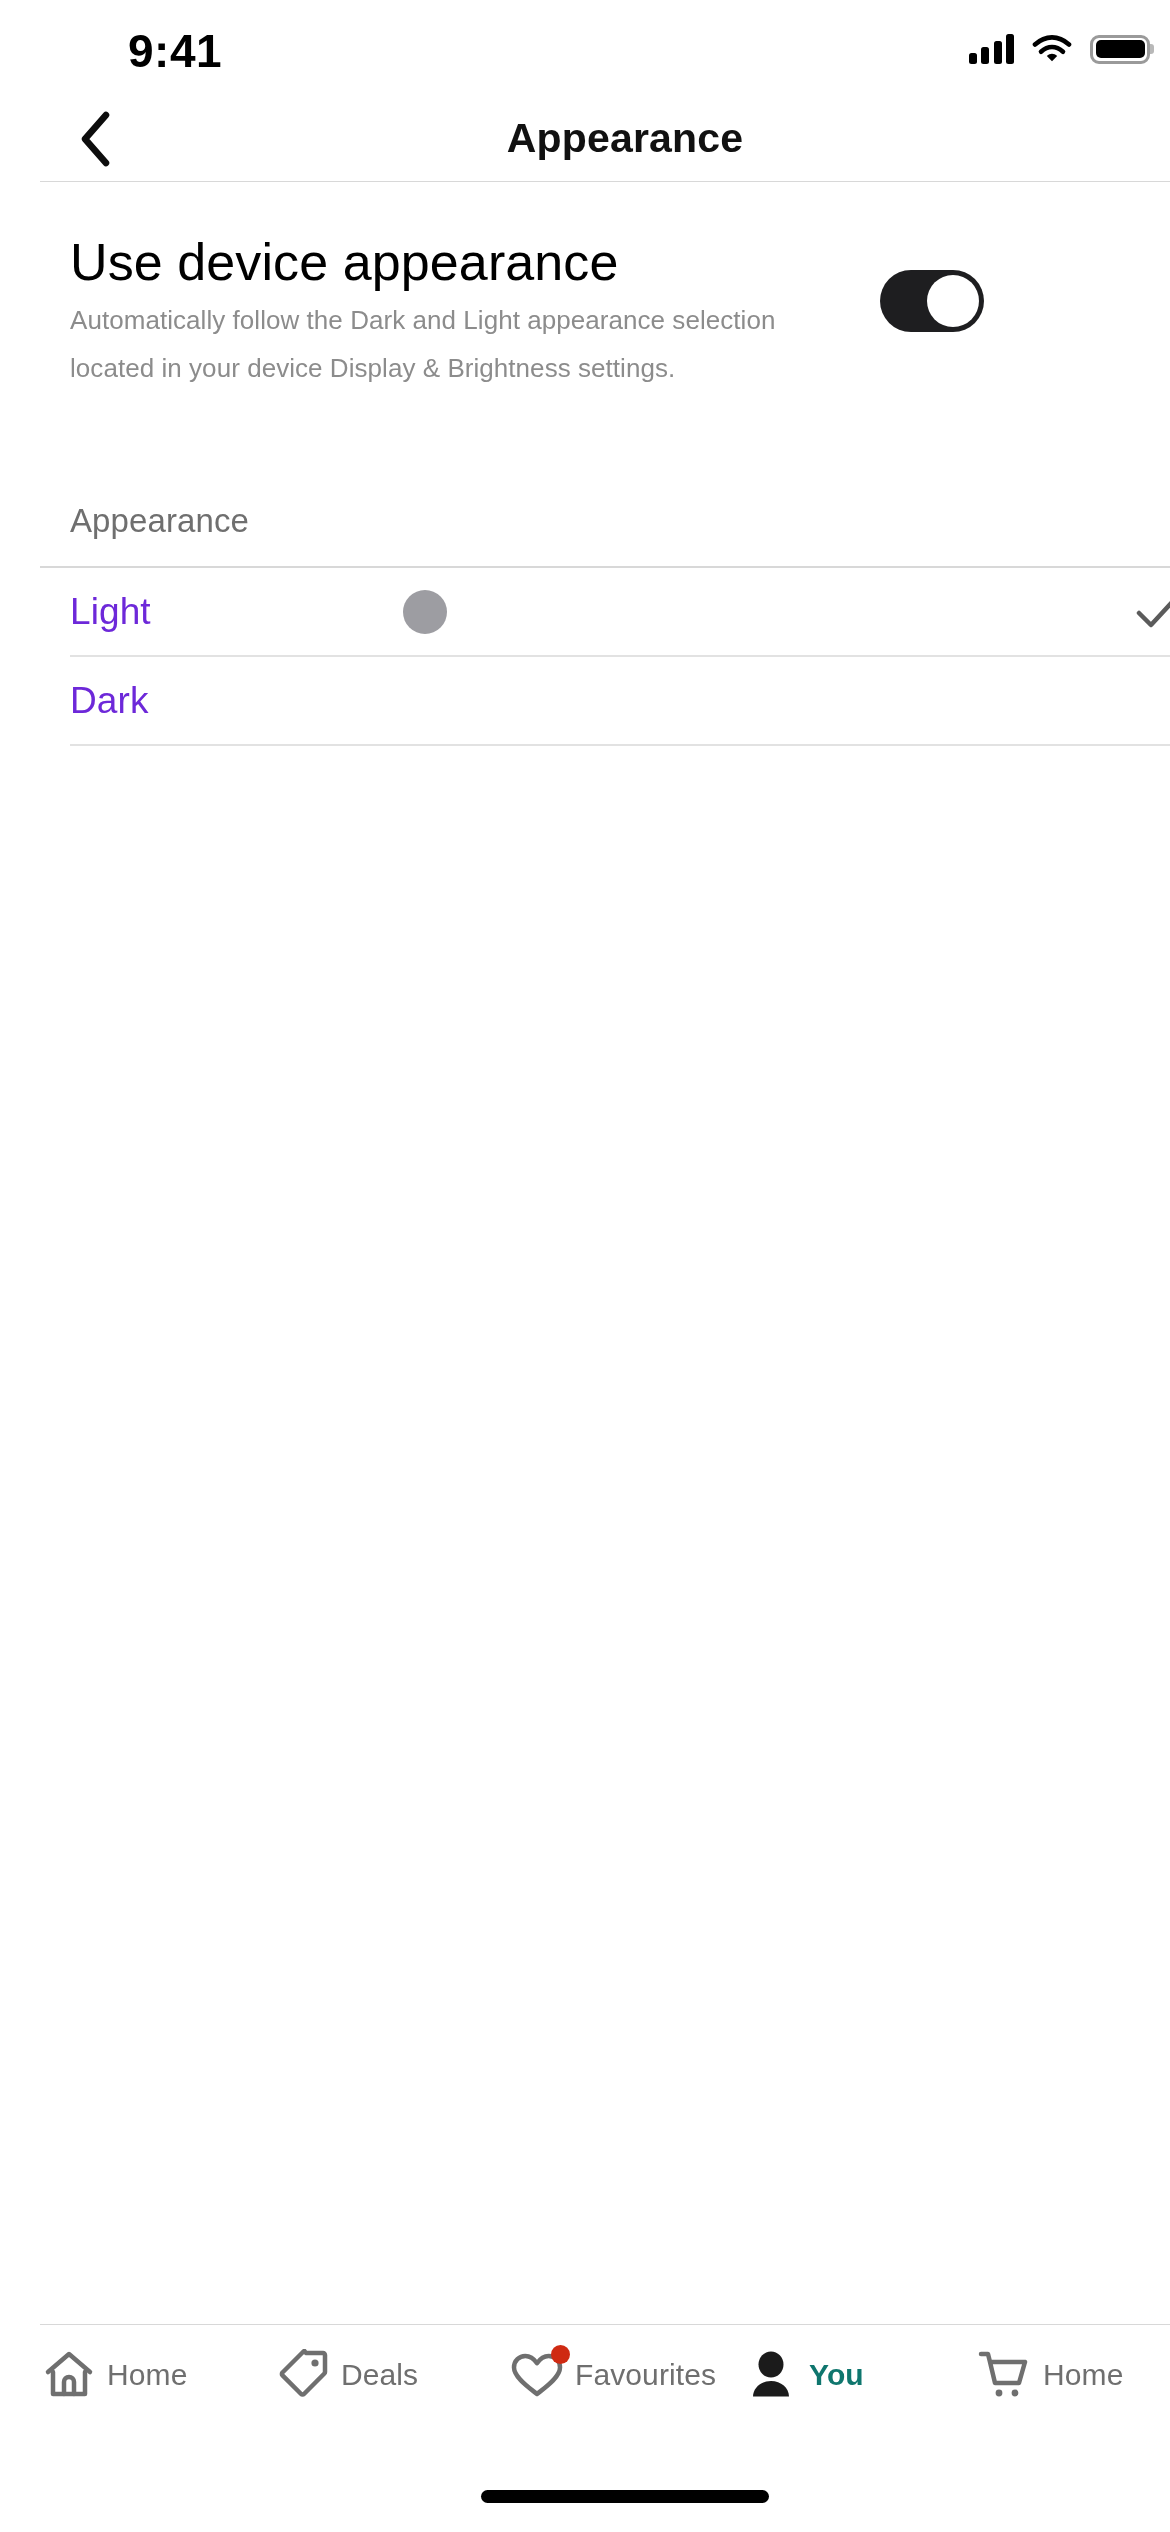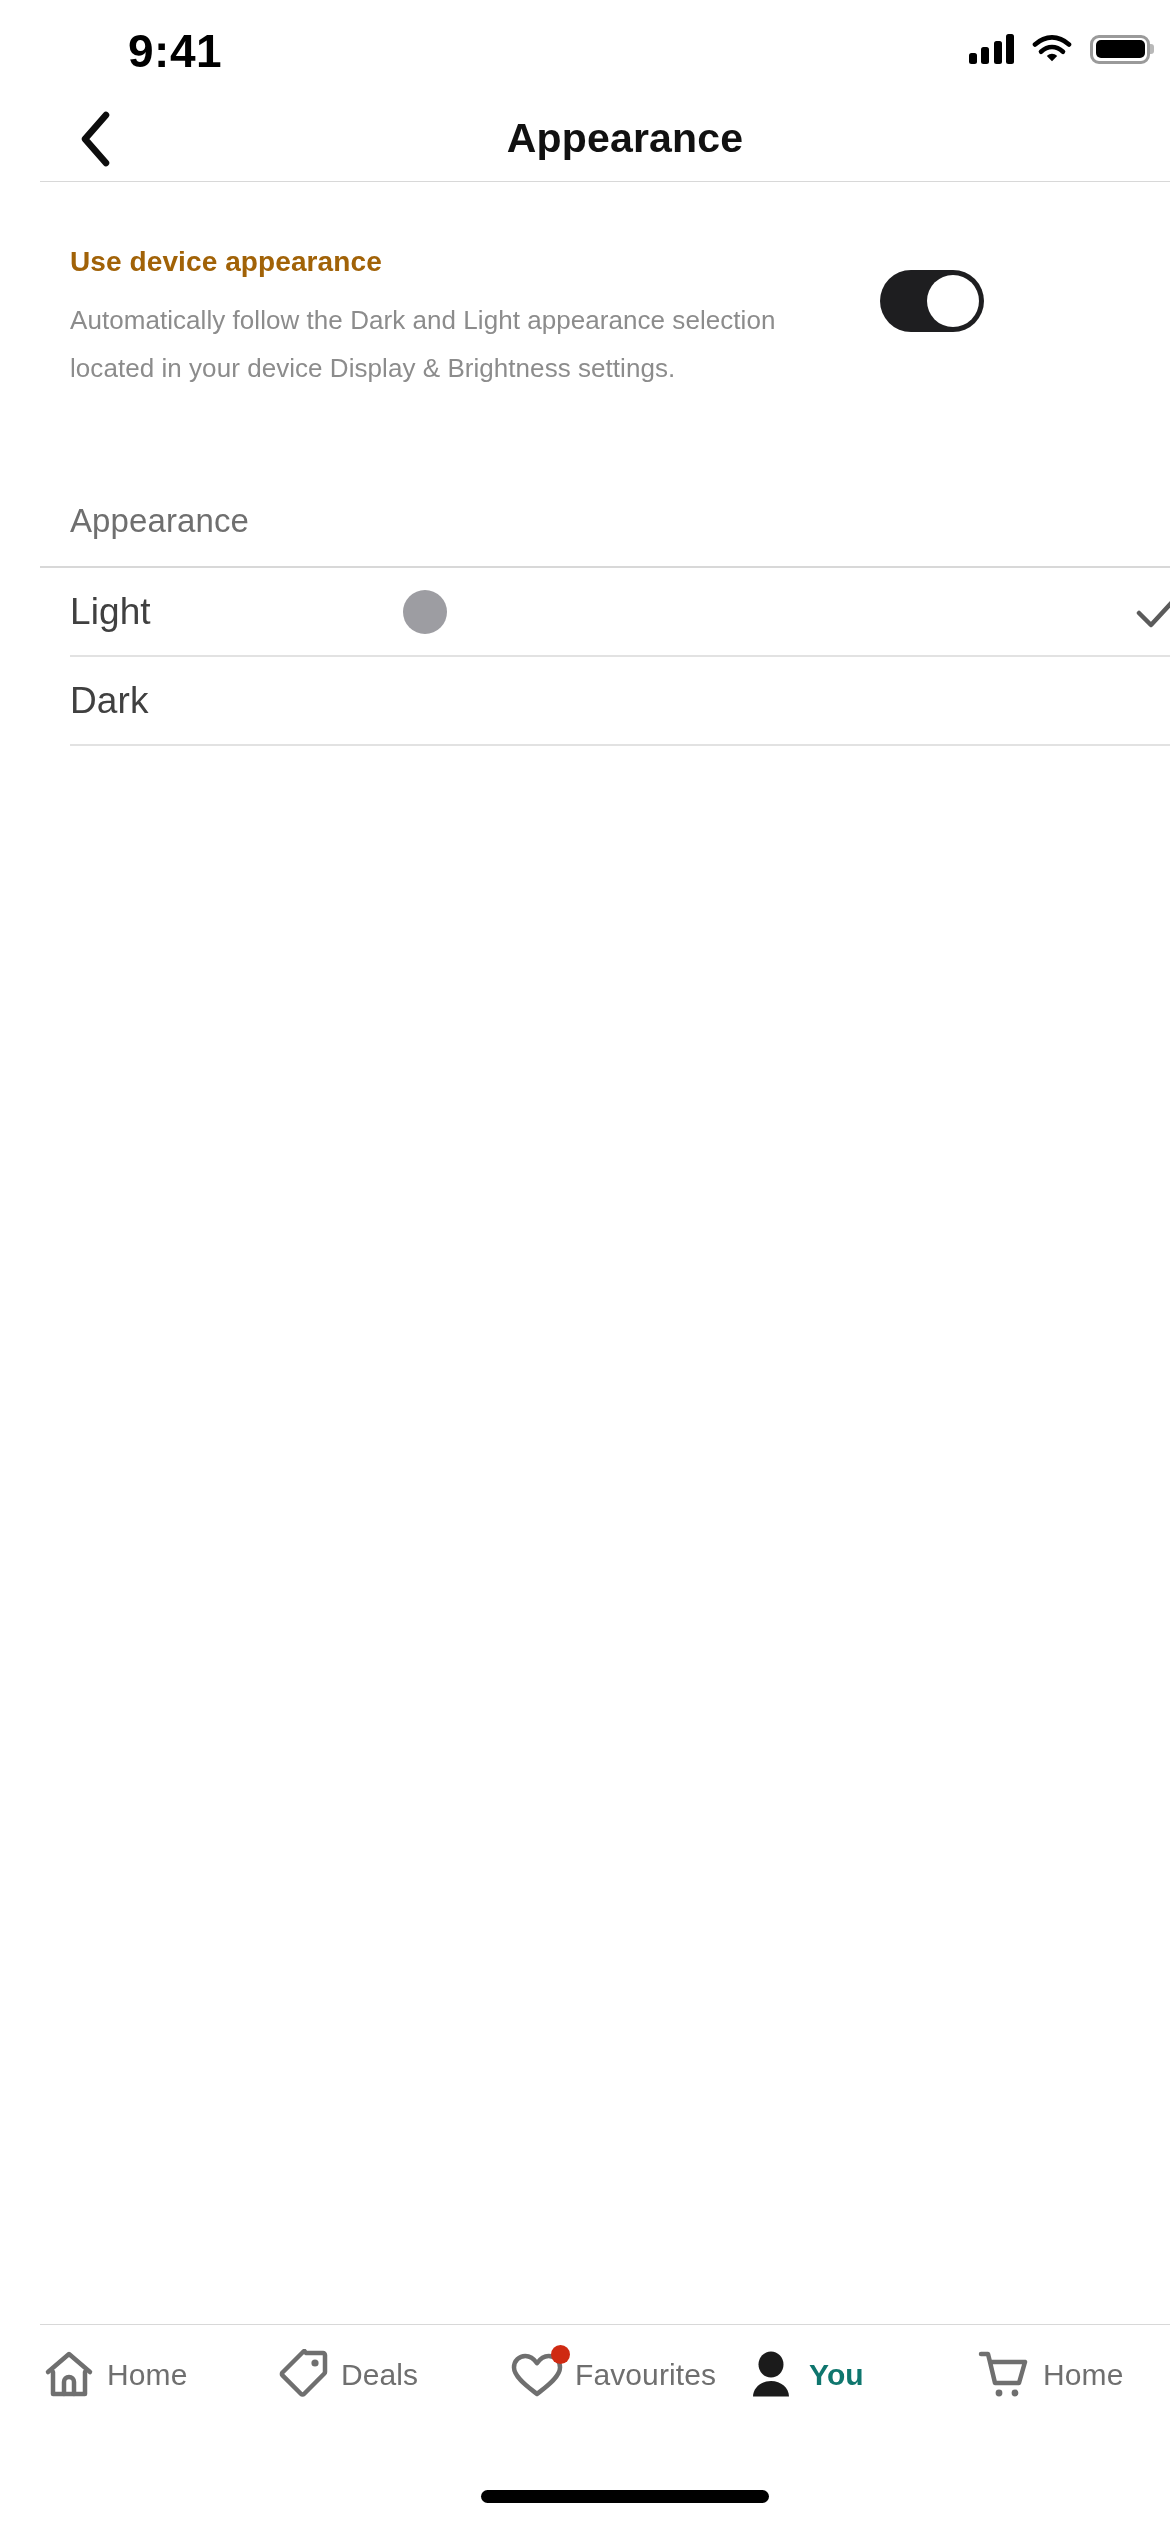--- a/index.html
+++ b/index.html
@@ -95,25 +95,24 @@
   
   .content { flex:1 1 auto; position:relative; }
 
   .device-row {
     display:flex;
     align-items:flex-start;
     padding:56px 36px 0 30px;
   }
   .device-text { flex:1 1 auto; padding-right:24px; max-width:810px; }
   .device-title {
-    font-size:28px;
-    color:#a16207;
+    font-size:52px;
+    color:#000000;
     line-height:48px;
     letter-spacing:0.1px;
-    font-weight:bold;
   }
   .device-desc {
     margin-top:10px;
     font-size:26px;
     color:#8c8c8c;
     line-height:48px;
     letter-spacing:0.05px;
   }
   .toggle {
     flex:0 0 auto;
@@ -151,21 +150,21 @@
     cursor:pointer;
   }
   .option-row .row-line {
     position:absolute;
     left:30px; right:30px; bottom:0;
     height:1.5px;
     background:#e2e2e2;
   }
   .option-label {
     font-size:37px;
-    color:#404040;
+    color:#6d28d9;
     letter-spacing:0.1px;
     flex:0 0 auto;
     width:310px;
   }
   .option-swatch-wrap {
     flex:0 0 auto;
     width:90px;
     display:flex; align-items:center; justify-content:center;
   }
   .swatch {

